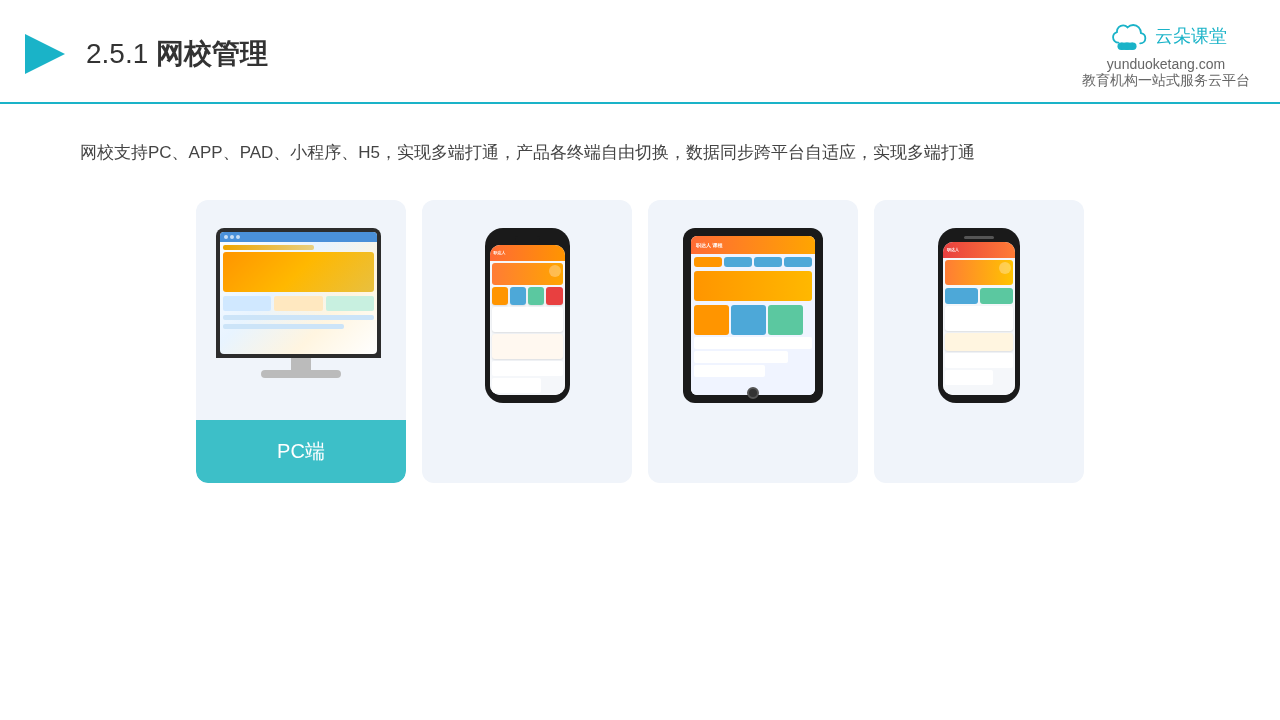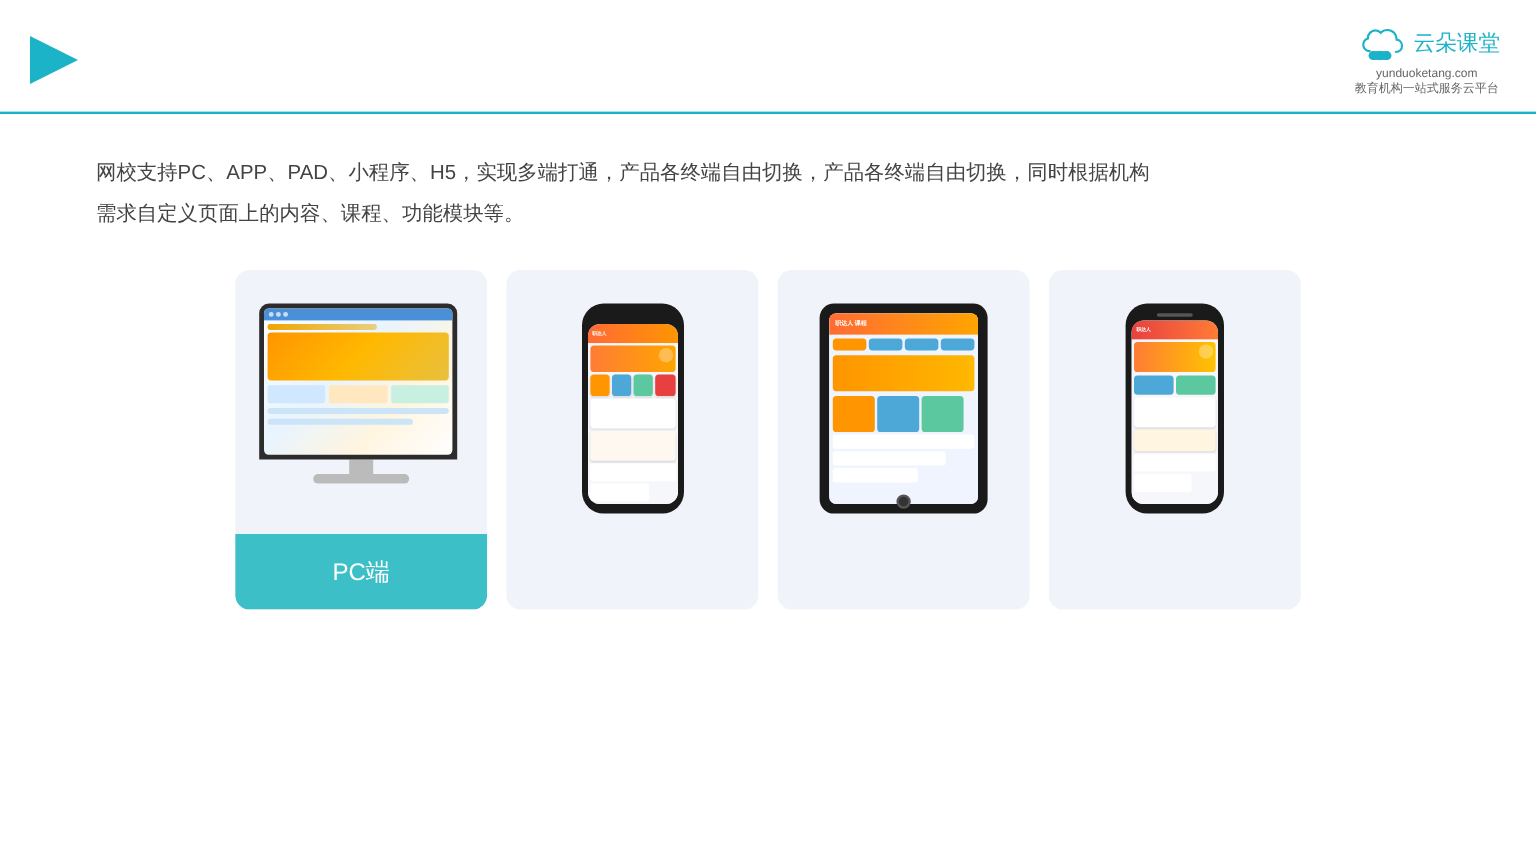--- a/index.html
+++ b/index.html
@@ -52,21 +52,21 @@
     .logo-icon {
       width: 44px;
       height: 36px;
     }
     .logo-name {
       font-size: 18px;
       font-weight: 400;
       color: #1ab3c8;
     }
     .logo-sub {
-      font-size: 10px;
+      font-size: 14px;
       color: #666;
       text-align: center;
       margin-top: 2px;
     }
 
     
     .description {
       padding: 32px 80px 10px 80px;
       font-size: 17px;
       color: #444;
@@ -359,20 +359,24 @@
   </style>
 </head>
 <body>
 
 <div class="header">
   <div class="header-left">
 
     <svg class="play-icon" viewBox="0 0 50 50">
       <polygon points="5,5 45,25 5,45" fill="#1ab3c8"></polygon>
     </svg>
+    <h1 class="title-text">
+      <span class="title-number">2.5.1</span>
+      <span>网校管理</span>
+    </h1>
   </div>
 
   <div class="logo-area">
     <div class="logo-cloud">
 
       <svg class="logo-icon" viewBox="0 0 60 48">
         <path d="M48,34 C52,34 55,31 55,27 C55,23.5 52.5,20.5 49,20 C49,14 44.5,9 38.5,9 C35.5,9 32.8,10.2 30.8,12.2 C29.3,10.5 27.2,9.5 24.8,9.5 C20.1,9.5 16.3,13.3 16.3,18 C16.3,18.2 16.3,18.4 16.3,18.6 C13.3,19.5 11,22.3 11,25.7 C11,29.7 14.3,33 18.3,33" stroke="#1ab3c8" stroke-width="2.5" fill="none" stroke-linecap="round"></path>
         <circle cx="30" cy="38" r="5" fill="#1ab3c8"></circle>
         <circle cx="22" cy="38" r="5" fill="#1ab3c8"></circle>
         <circle cx="38" cy="38" r="5" fill="#1ab3c8"></circle>
@@ -381,22 +385,21 @@
       <span class="logo-name">云朵课堂</span>
     </div>
     <div class="logo-sub">
       <span>yunduoketang.com</span><br>
       <span>教育机构一站式服务云平台</span>
     </div>
   </div>
 </div>
 
 <div class="description">
-  <p>网校支持PC、APP、PAD、小程序、H5，实现多端打通，产品各终端自由切换，产品各终端自由切换，同时根据机构</p>
-  <p>需求自定义页面上的内容、课程、功能模块等。</p>
+  <p>网校支持PC、APP、PAD、小程序、H5，实现多端打通，产品各终端自由切换，数据同步跨平台自适应，实现多端打通</p>
 </div>
 
 <div class="cards-container">
 
   <div class="card">
     <div class="card-image-area">
 
       <div class="pc-monitor">
         <div class="monitor-screen-outer">
           <div class="monitor-screen-inner">

